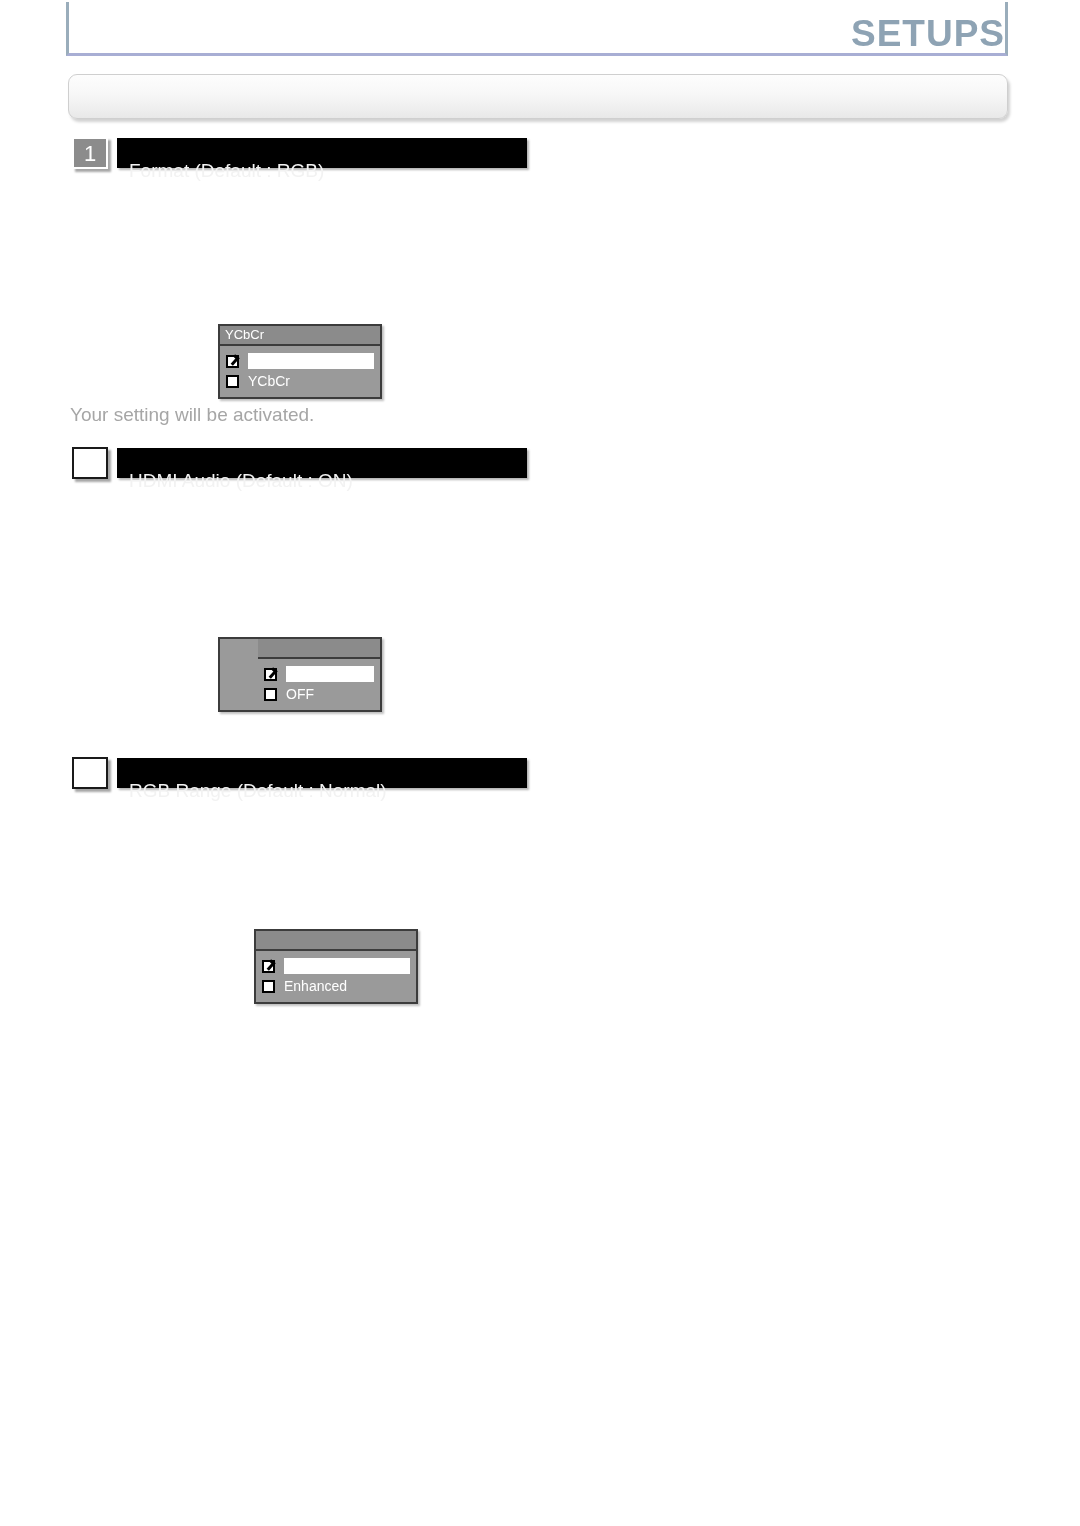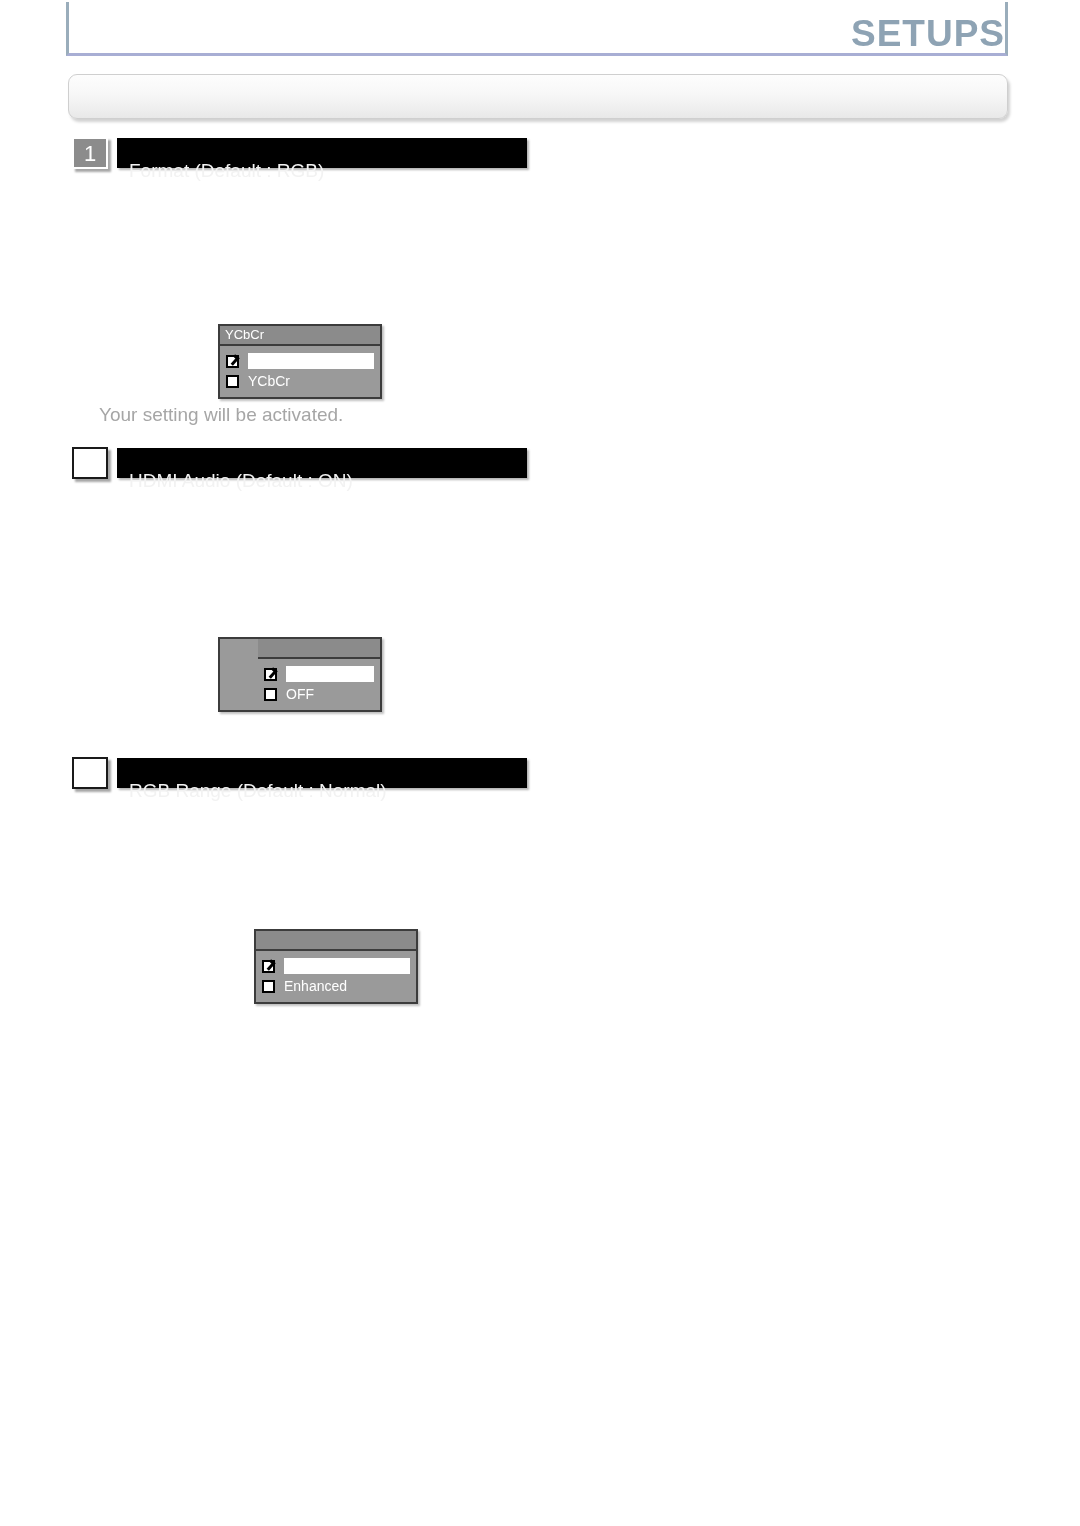--- a/index.html
+++ b/index.html
@@ -107,21 +107,20 @@
     margin-top: 18px;
   }
 
   
   .note {
     position: absolute;
     left: 70px;
     font-size: 19px;
     color: #a6a6a6;
     white-space: nowrap;
-    margin-left: 29px;
   }
 
   
   .osd {
     position: absolute;
     width: 164px;
     background: #9a9a9a;
     border: 2px solid #3c3c3c;
     box-sizing: border-box;
     box-shadow: 2px 2px 2px rgba(0,0,0,0.25);

